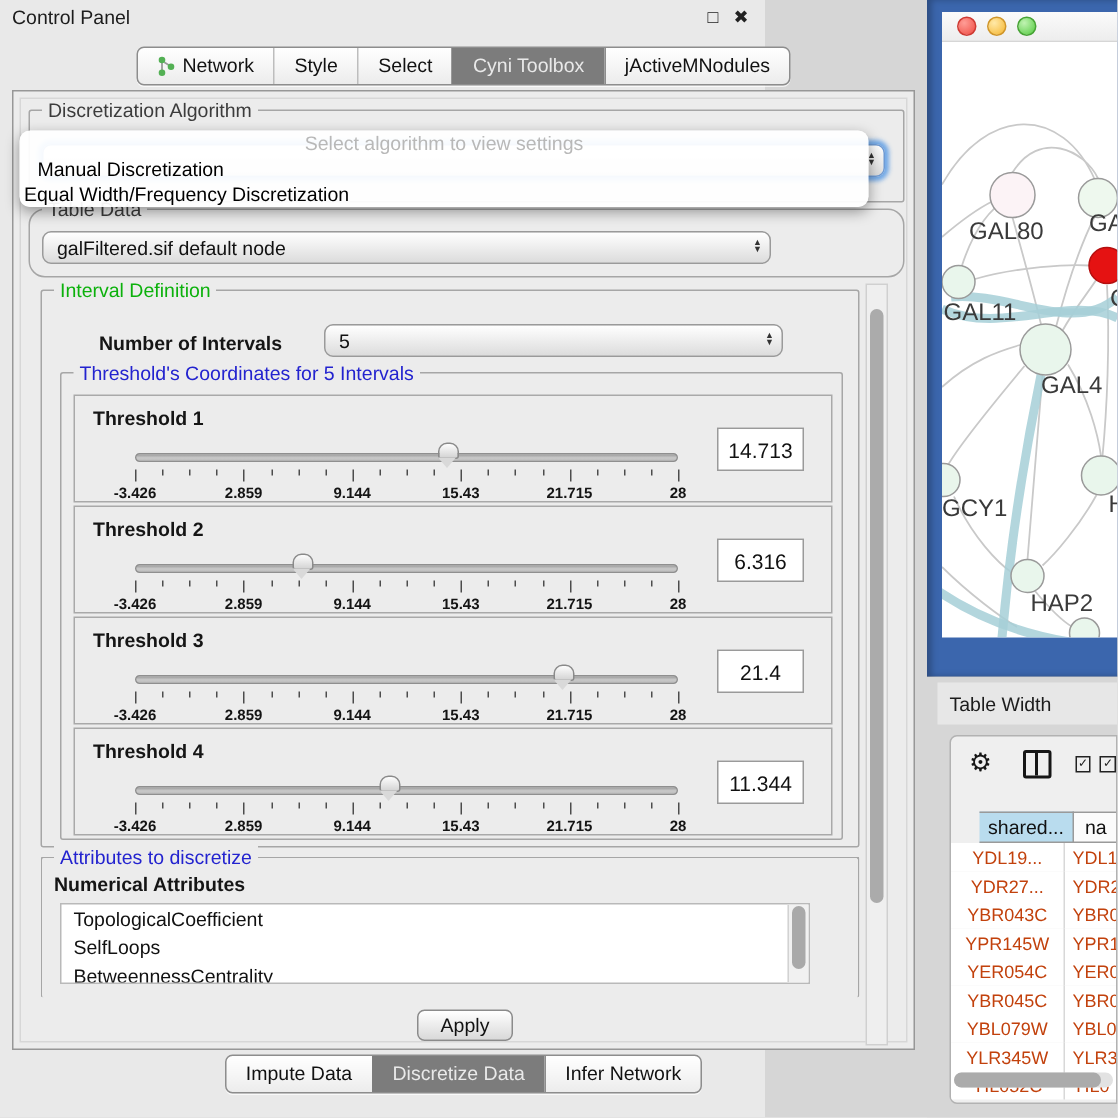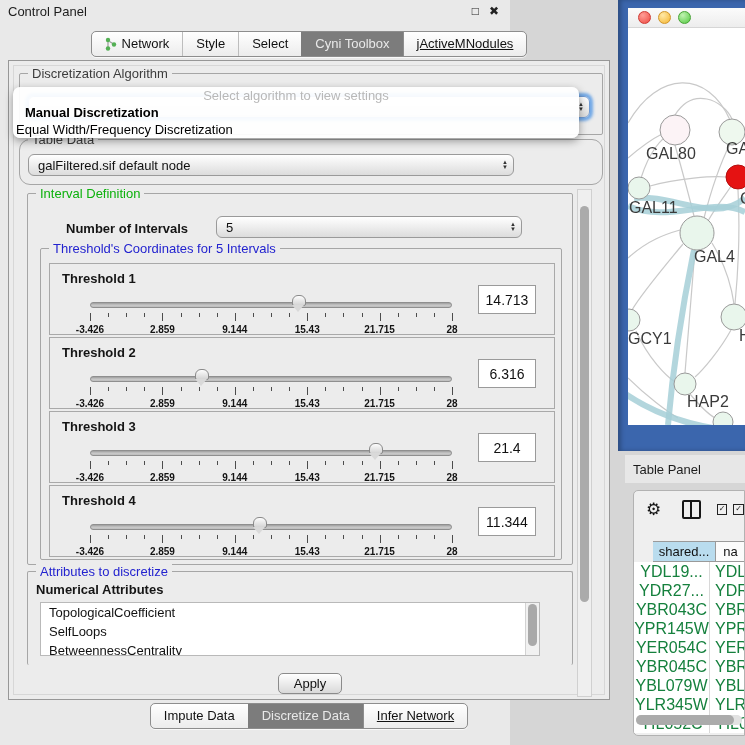--- a/index.html
+++ b/index.html
@@ -15,21 +15,21 @@
   .win-btn{font-size:12px;color:#222;padding:0 5px;cursor:default;line-height:14px;}
   .win-btn.close{font-weight:bold;}
   
   .tabbar{position:absolute;width:618px;display:flex;justify-content:center;align-items:center;}
   .seg{display:flex;border:1px solid #8d8d8d;border-radius:5px;overflow:hidden;
        background:linear-gradient(#ffffff,#ececec);box-shadow:0 1px 0 rgba(255,255,255,.7);}
   .seg .tab{font-size:13px;color:#111;padding:4px 13px 5px;white-space:nowrap;display:flex;
             align-items:center;gap:5px;border-left:1px solid #bdbdbd;cursor:default;}
   .seg .tab:first-child{border-left:none;}
   .seg .tab.selected{background:#7c7c7c;color:#e9e9e9;border-left-color:#7c7c7c;}
-  .seg .tab.selected + .tab{border-left-color:#8d8d8d;text-decoration:underline;}
+  .seg .tab.selected + .tab{border-left-color:#8d8d8d;}
   
   .main-panel{position:absolute;left:8px;top:60px;width:602px;height:640px;background:#ececec;
               border:1px solid #979797;box-sizing:border-box;}
   .main-panel::before{content:'';position:absolute;inset:4px;border:1px solid #d7d7d7;pointer-events:none;}
   .group{position:absolute;border:1px solid #a6a6a6;border-radius:2px;box-sizing:border-box;}
   .legend{position:absolute;top:-8px;left:8px;background:#ececec;padding:0 4px;font-size:13px;color:#3c3c3c;}
   .legend.green{color:var(--accent-green);}
   .legend.blue{color:var(--accent-blue);}
   
   .combo{position:absolute;height:22px;border:1px solid #9a9a9a;border-radius:6px;
@@ -37,21 +37,21 @@
          font-size:13px;color:#111;box-sizing:border-box;padding-left:9px;}
   .combo .cval{flex:1;overflow:hidden;white-space:nowrap;}
   .stepper{display:flex;flex-direction:column;align-items:center;justify-content:center;
            width:16px;height:100%;font-size:6px;line-height:5px;color:#333;}
   .combo.focus-ring{box-shadow:0 0 3px 2.5px rgba(92,156,229,.85);border-color:#6f9bd4;}
   
   .popup{position:absolute;left:4px;top:26px;width:566px;height:51px;background:rgba(255,255,255,.94);
          border-radius:7px;box-shadow:0 3px 9px rgba(0,0,0,.38);z-index:30;overflow:hidden;}
   .popup .hint{font-size:13px;color:#b8b8b8;text-align:center;line-height:17px;}
   .popup .opt{font-size:13px;color:#000;padding-left:3px;line-height:17px;}
-  .popup .opt.sel{font-weight:bold;padding-left:12px;}
+  .popup .opt.sel{font-weight:normal;padding-left:12px;}
   
   .th-panel{position:absolute;left:8px;width:506px;height:72px;border:1px solid #a9a9a9;background:#ececec;box-sizing:border-box;}
   .th-label{position:absolute;left:12px;top:7px;font-size:13px;font-weight:bold;color:#151515;}
   .th-slider{position:absolute;left:40px;top:34px;width:362px;height:36px;}
   .th-track{position:absolute;left:0;top:4px;width:100%;height:6px;border-radius:3px;
             background:linear-gradient(#9d9d9d,#c9c9c9 55%,#bdbdbd);border:1px solid #8f8f8f;box-sizing:border-box;}
   .th-thumb{position:absolute;top:-3px;width:14px;height:11px;border:1px solid #8a8a8a;
             border-radius:6px 6px 2px 2px;background:linear-gradient(#fdfdfd,#d4d4d4);box-sizing:border-box;}
   .th-thumb::after{content:'';position:absolute;left:-1px;top:9px;width:0;height:0;
             border-left:6.5px solid transparent;border-right:6.5px solid transparent;border-top:7px solid #d9d9d9;}
@@ -97,21 +97,21 @@
   .cols-icon::after{content:'';position:absolute;left:6px;top:0;width:2px;height:100%;background:#161616;}
   .cbx{width:9px;height:9px;border:1.5px solid #222;margin-left:6px;font-size:8px;line-height:8px;
        color:#222;text-align:center;font-weight:bold;}
   .cbx.first{margin-left:16px;}
   .tp-table{position:absolute;left:0px;top:50px;width:112px;}
   .tp-hrow{display:flex;height:21px;}
   .tp-hcell{box-sizing:border-box;border:1px solid #9a9a9a;border-left:none;font-size:13px;color:#111;
             display:flex;align-items:center;justify-content:center;background:#fbfbfb;}
   .tp-hcell.hl{background:var(--sel-blue);margin-left:19px;}
   .tp-row{display:flex;height:19px;background:#fff;}
-  .tp-cell{box-sizing:border-box;font-size:16px;color:#15803d;display:flex;align-items:center;white-space:nowrap;overflow:hidden;}
+  .tp-cell{box-sizing:border-box;font-size:12px;color:#c2410c;display:flex;align-items:center;white-space:nowrap;overflow:hidden;}
   .tp-cell.c0{width:76px;justify-content:center;border-right:1px solid #d8d8d8;}
   .tp-cell.c1{width:36px;padding-left:5px;}
   .tp-hcell.c0{width:76px;}
   .tp-hcell.c1{width:36px;}
   .tp-hscroll{position:absolute;left:2px;top:224px;width:106px;height:10px;background:#e2e2e2;border-radius:5px;}
   .tp-hscroll .thumb{position:absolute;left:0;top:0;width:98px;height:10px;background:#ababab;border-radius:5px;}
   
   .net-icon{display:inline-block;width:12px;height:14px;}
 </style>
 </head>
@@ -418,21 +418,21 @@
           <circle cx="106" cy="289" r="13" fill="#e9f6ec" stroke="#9a9a9a" stroke-width="1"></circle>
           <text x="111" y="313" font-size="16" fill="#3a3a3a">H</text>
           <circle cx="57" cy="356" r="11" fill="#e9f6ec" stroke="#9a9a9a" stroke-width="1"></circle>
           <text x="59" y="379" font-size="16" fill="#3a3a3a">HAP2</text>
           <circle cx="95" cy="394" r="10" fill="#e9f6ec" stroke="#9a9a9a" stroke-width="1"></circle>
         </svg>
     </div>
   </div>
 
   <div class="tp-header">
-    <span>Table Panel</span>
+    <span>Table Width</span>
   </div>
 
   <div class="tp-body">
     <div class="tp-toolbar">
       <span class="gear">⚙</span>
       <span class="cols-icon"></span>
       <span class="cbx first">✓</span>
       <span class="cbx">✓</span>
     </div>
     <div class="tp-table">

